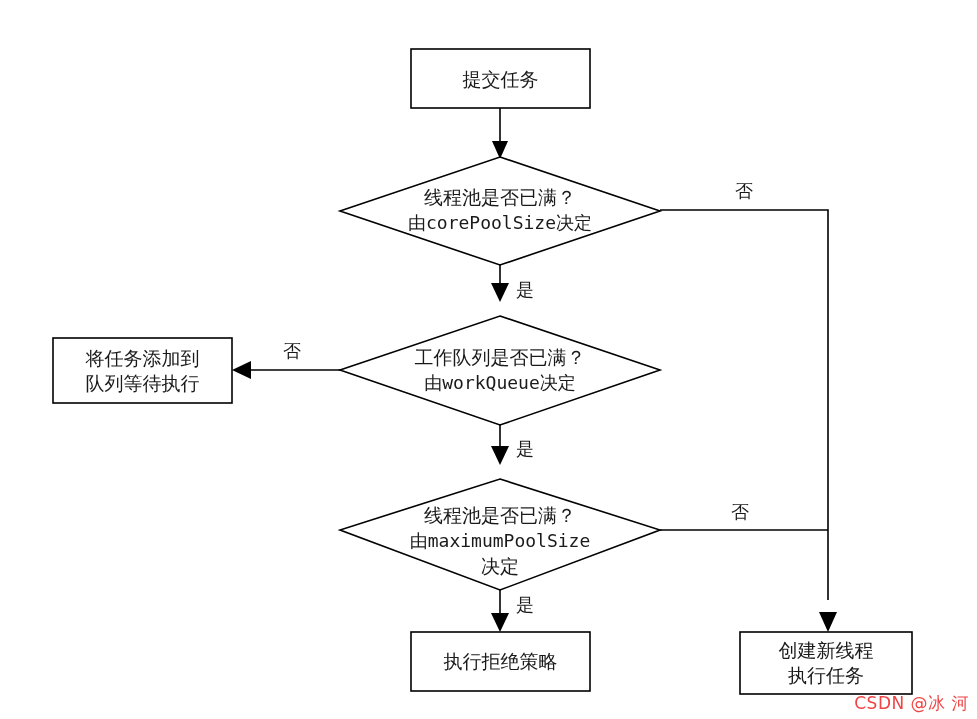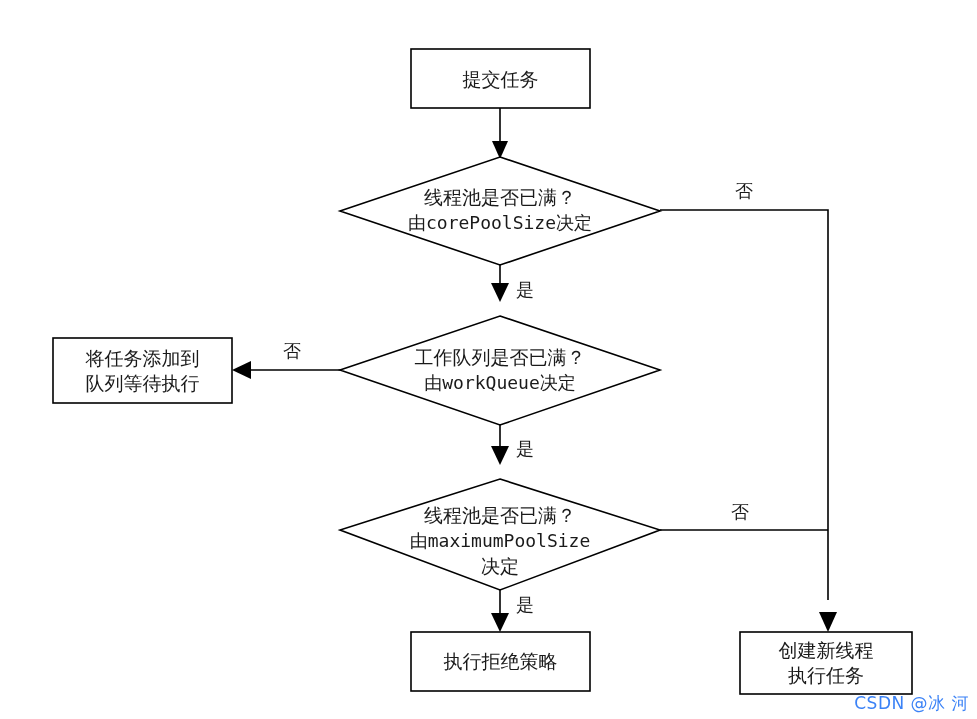--- a/index.html
+++ b/index.html
@@ -58,21 +58,21 @@
     fill: #1a1a1a;
     text-anchor: middle;
     dominant-baseline: middle;
   }
   .watermark {
     position: absolute;
     right: 8px;
     bottom: 4px;
     font-family: "DejaVu Sans", "Liberation Sans", sans-serif;
     font-size: 17px;
-    color: #3b82f6;
+    color: #ef4444;
     letter-spacing: 0.5px;
     white-space: nowrap;
     user-select: none;
   }
 </style>
 </head>
 <body>
 
 <div id="flow-root">
 

